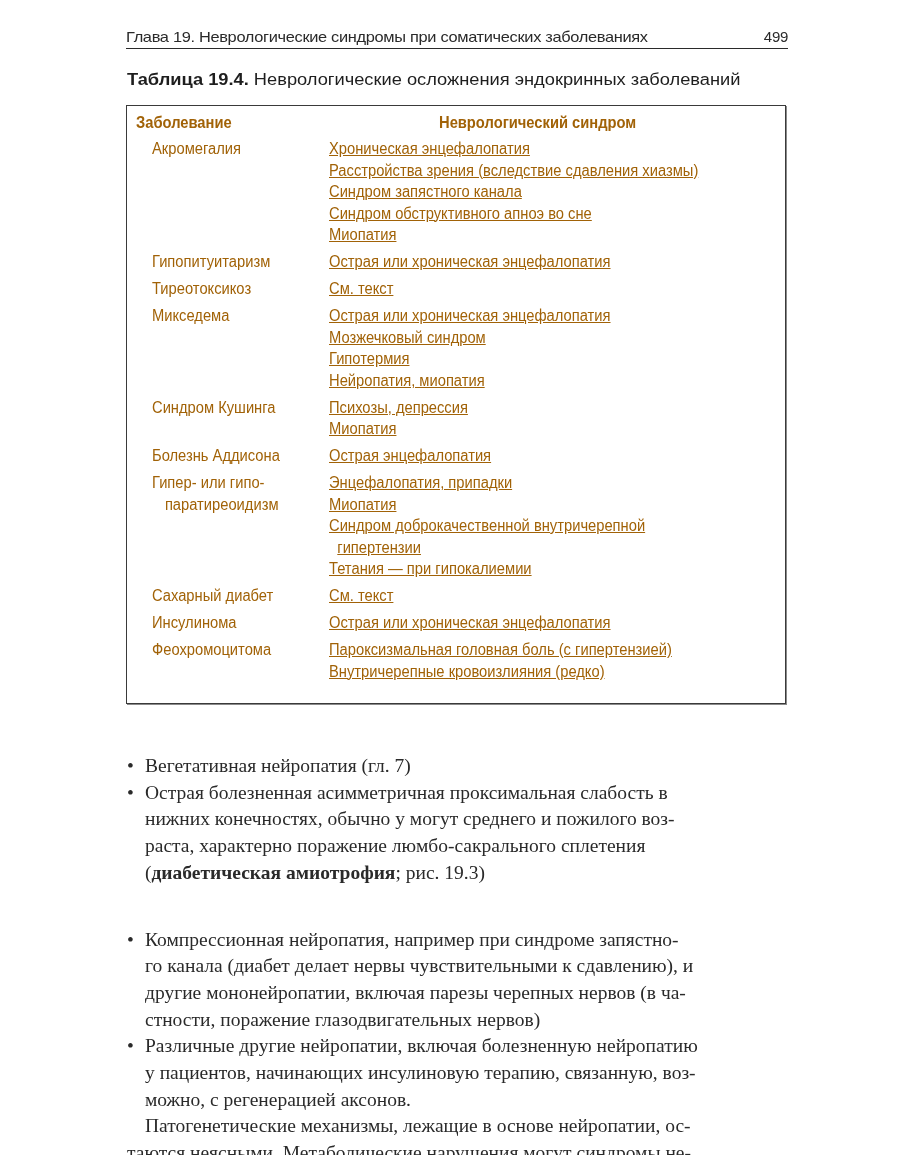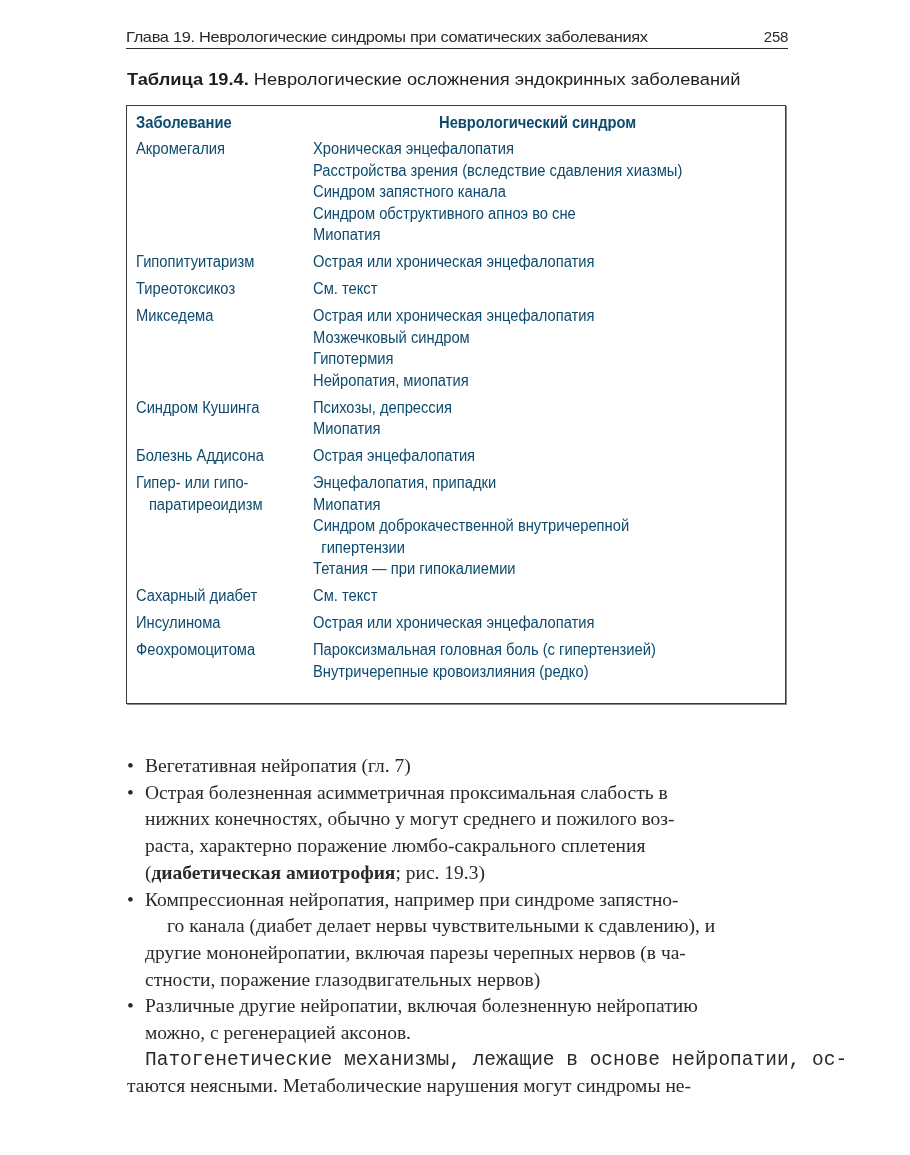--- a/index.html
+++ b/index.html
@@ -57,21 +57,21 @@
     .table-box {
       position: absolute;
       left: 126px;
       top: 105px;
       width: 658px;
       height: 597px;
       border: 1.6px solid #3a3a3a;
       box-shadow: 1px 1px 0 #8a8a8a;
       font-family: "Liberation Sans", sans-serif;
       font-size: 16px;
-      color: #0c4a6e;
+      color: #a16207;
     }
     .table-box .thead {
       position: absolute;
       top: 8px;
       left: 0;
       right: 0;
       font-weight: bold;
       height: 22px;
     }
     .thead .col1 {
@@ -84,21 +84,21 @@
     .thead .col2 {
       position: absolute;
       left: 312px;
       white-space: nowrap;
       transform: scaleX(0.92);
       transform-origin: left center;
     }
     .tbody {
       position: absolute;
       top: 32px;
-      left: 0;
+      left: 16px;
       right: 0;
     }
     .trow {
       position: relative;
       margin-bottom: 5.5px;
     }
     .trow .disease {
       position: absolute;
       left: 9px;
       top: 0;
@@ -110,20 +110,21 @@
       display: block;
       transform: scaleX(0.92);
       transform-origin: left center;
     }
     .trow .disease span.indent {
       padding-left: 14px;
     }
     .trow .syndromes {
       margin-left: 186px;
       line-height: 21.5px;
+      text-decoration: underline;
     }
     .trow .syndromes div {
       white-space: nowrap;
       transform: scaleX(0.92);
       transform-origin: left center;
     }
     .trow .syndromes div.indent {
       padding-left: 9px;
     }
     .body-text {
@@ -151,32 +152,31 @@
       white-space: nowrap;
       transform-origin: left center;
     }
     .paragraph .line {
       display: block;
       white-space: nowrap;
       transform-origin: left center;
     }
     .paragraph .line.first {
       padding-left: 18px;
-      font-family: Liberation Mono, monospace;
     }
     b.term {
       font-weight: bold;
     }
   </style>
 </head>
 <body>
 
 <div class="running-head">
   <span class="chapter" style="transform: scaleX(1.09312);">Глава 19. Неврологические синдромы при соматических заболеваниях</span>
-  <span class="page-num">258</span>
+  <span class="page-num">499</span>
 </div>
 
 <div class="table-caption" style="transform: scaleX(1.14126);">
   <span class="cap-label">Таблица 19.4.</span><span> Неврологические осложнения эндокринных заболеваний</span>
 </div>
 
 <div class="table-box">
   <div class="thead">
     <span class="col1">Заболевание</span>
     <span class="col2">Неврологический синдром</span>
@@ -287,28 +287,29 @@
       </div>
       <div class="bullet-item">
         <span class="bullet">•</span>
         <span class="line" style="transform: scaleX(1);">Острая болезненная асимметричная проксимальная слабость в</span>
         <span class="line" style="transform: scaleX(1);">нижних конечностях, обычно у могут среднего и пожилого воз-</span>
         <span class="line" style="transform: scaleX(1);">раста, характерно поражение люмбо-сакрального сплетения</span>
         <span class="line"><span>(</span><b class="term">диабетическая амиотрофия</b><span>; рис. 19.3)</span></span>
       </div>
       <div class="bullet-item">
         <span class="bullet">•</span>
-        <span class="line" style="transform: scaleX(1);">Компрессионная нейропатия, например при синдроме запястно-</span>
-        <span class="line" style="transform: scaleX(1); margin-left: 22px;">го канала (диабет делает нервы чувствительными к сдавлению), и</span>
+        <span class="line" style="transform: scaleX(1); margin-top: 40px;">Компрессионная нейропатия, например при синдроме запястно-</span>
+        <span class="line" style="transform: scaleX(1);">го канала (диабет делает нервы чувствительными к сдавлению), и</span>
         <span class="line" style="transform: scaleX(1);">другие мононейропатии, включая парезы черепных нервов (в ча-</span>
         <span class="line">стности, поражение глазодвигательных нервов)</span>
       </div>
       <div class="bullet-item">
         <span class="bullet">•</span>
         <span class="line" style="transform: scaleX(1);">Различные другие нейропатии, включая болезненную нейропатию</span>
+        <span class="line" style="transform: scaleX(1);">у пациентов, начинающих инсулиновую терапию, связанную, воз-</span>
         <span class="line">можно, с регенерацией аксонов.</span>
       </div>
     </div>
   <div class="paragraph" id="paragraph">
       <span class="line first" style="transform: scaleX(1);">Патогенетические механизмы, лежащие в основе нейропатии, ос-</span>
       <span class="line" style="transform: scaleX(1);">таются неясными. Метаболические нарушения могут синдромы не-</span>
     </div>
 </div>
 
 </body></html>

